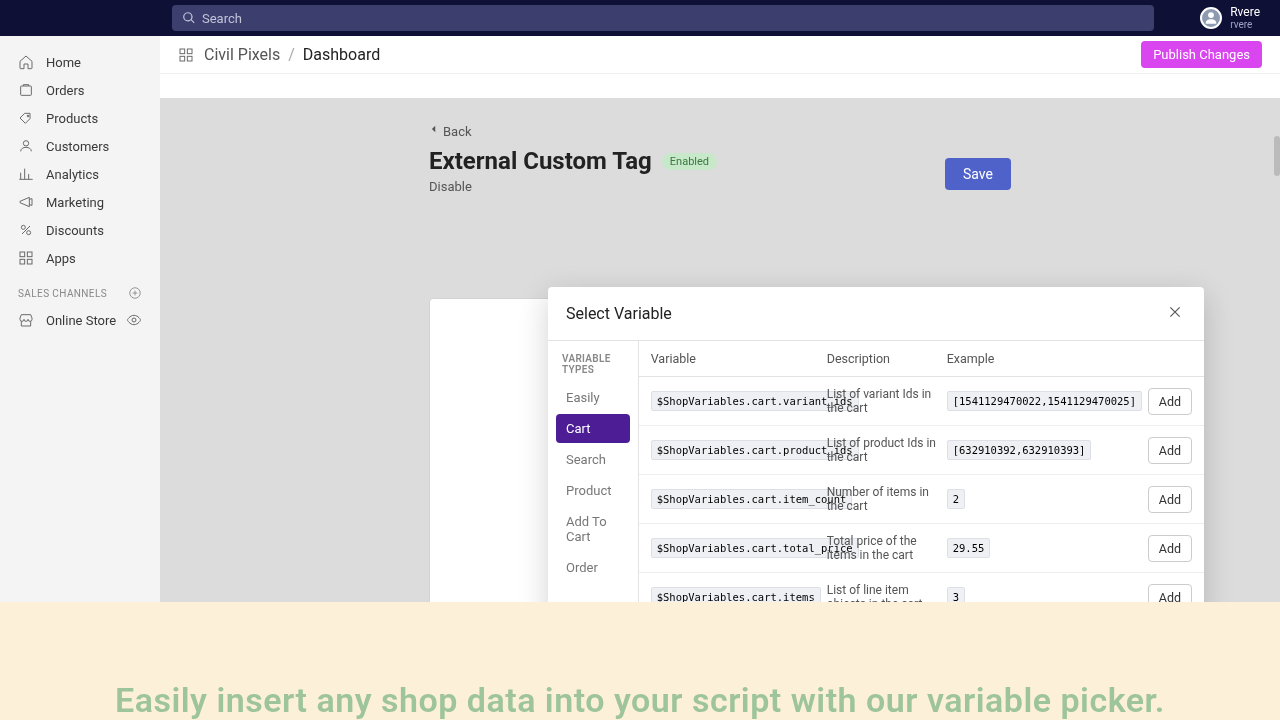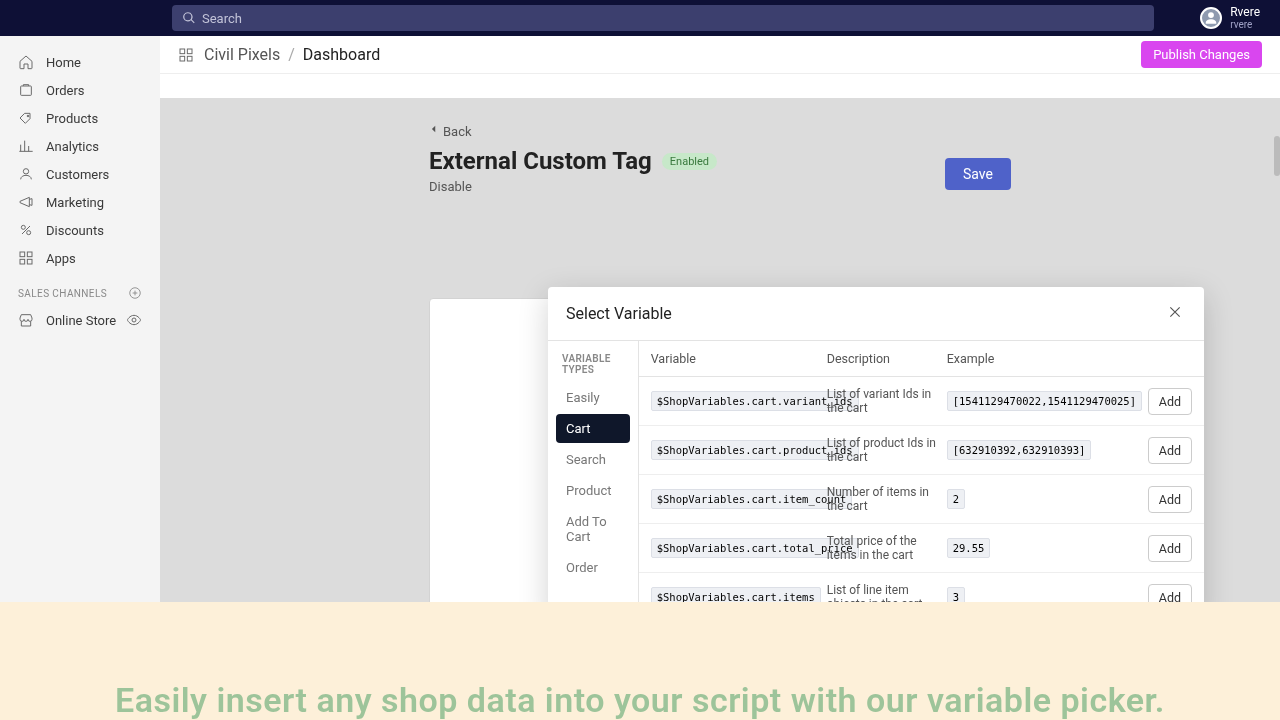--- a/index.html
+++ b/index.html
@@ -55,21 +55,21 @@
 
 .modal { position:absolute; top:189px; left:388px; width:656px; background:#fff; border-radius:4px; box-shadow:0 8px 30px rgba(0,0,0,0.18); overflow:hidden; }
 .modal-head { display:flex; align-items:center; justify-content:space-between; padding:14px 18px; }
 .modal-title { font-size:16px; color:#222; }
 .close-btn { background:none; border:none; cursor:pointer; padding:4px; }
 .close-btn svg { width:14px; height:14px; stroke:#555; stroke-width:2; }
 .modal-body { display:flex; border-top:1px solid #e3e3e3; }
 .types-col { width:130px; border-right:1px solid #e3e3e3; padding:8px 8px 12px; }
 .types-head { font-size:10px; color:#888; font-weight:600; letter-spacing:0.3px; padding:4px 6px 8px; }
 .type-item { font-size:13px; color:#777; padding:7px 10px; border-radius:4px; cursor:pointer; margin-bottom:2px; }
-.type-item.active { background:#0f172a; color:#fff; }
+.type-item.active { background:#4c1d95; color:#fff; }
 .table-col { flex:1; }
 .thead { display:flex; font-size:12.5px; color:#555; padding:10px 12px; border-bottom:1px solid #e3e3e3; }
 .th-var { width:176px; }
 .th-desc { width:120px; }
 .th-ex { flex:1; }
 .trow { display:flex; align-items:center; padding:10px 12px; border-bottom:1px solid #eee; font-size:12.5px; }
 .trow:last-child { border-bottom:none; }
 .code { font-family: 'SFMono-Regular', Consolas, monospace; font-size:10.5px; background:#eef0f4; border:1px solid #dcdfe6; border-radius:2px; padding:3px 5px; display:inline-block; }
 .td-var { width:176px; }
 .td-desc { width:120px; color:#555; font-size:12px; padding-right:8px; }
@@ -123,30 +123,30 @@
       </div>
     <div class="nav-item">
         <svg viewBox="0 0 24 24">
           <path d="M3 12l7-7h8v8l-7 7-8-8z"></path>
           <circle cx="15" cy="9" r="1.2" fill="#6a6a6a"></circle>
         </svg>
         <span>Products</span>
       </div>
     <div class="nav-item">
         <svg viewBox="0 0 24 24">
-          <path d="M4 20V10M10 20V4M16 20v-8M22 20H2"></path>
-        </svg>
-        <span>Analytics</span>
-      </div>
-    <div class="nav-item">
-        <svg viewBox="0 0 24 24">
           <circle cx="12" cy="8" r="4"></circle>
           <path d="M4 20c0-4 4-6 8-6s8 2 8 6"></path>
         </svg>
         <span>Customers</span>
+      </div>
+    <div class="nav-item">
+        <svg viewBox="0 0 24 24">
+          <path d="M4 20V10M10 20V4M16 20v-8M22 20H2"></path>
+        </svg>
+        <span>Analytics</span>
       </div>
     <div class="nav-item">
         <svg viewBox="0 0 24 24">
           <path d="M3 11l14-6v14L3 13v-2zM17 8l4-1v10l-4-1"></path>
         </svg>
         <span>Marketing</span>
       </div>
     <div class="nav-item">
         <svg viewBox="0 0 24 24">
           <circle cx="8" cy="8" r="3"></circle>

